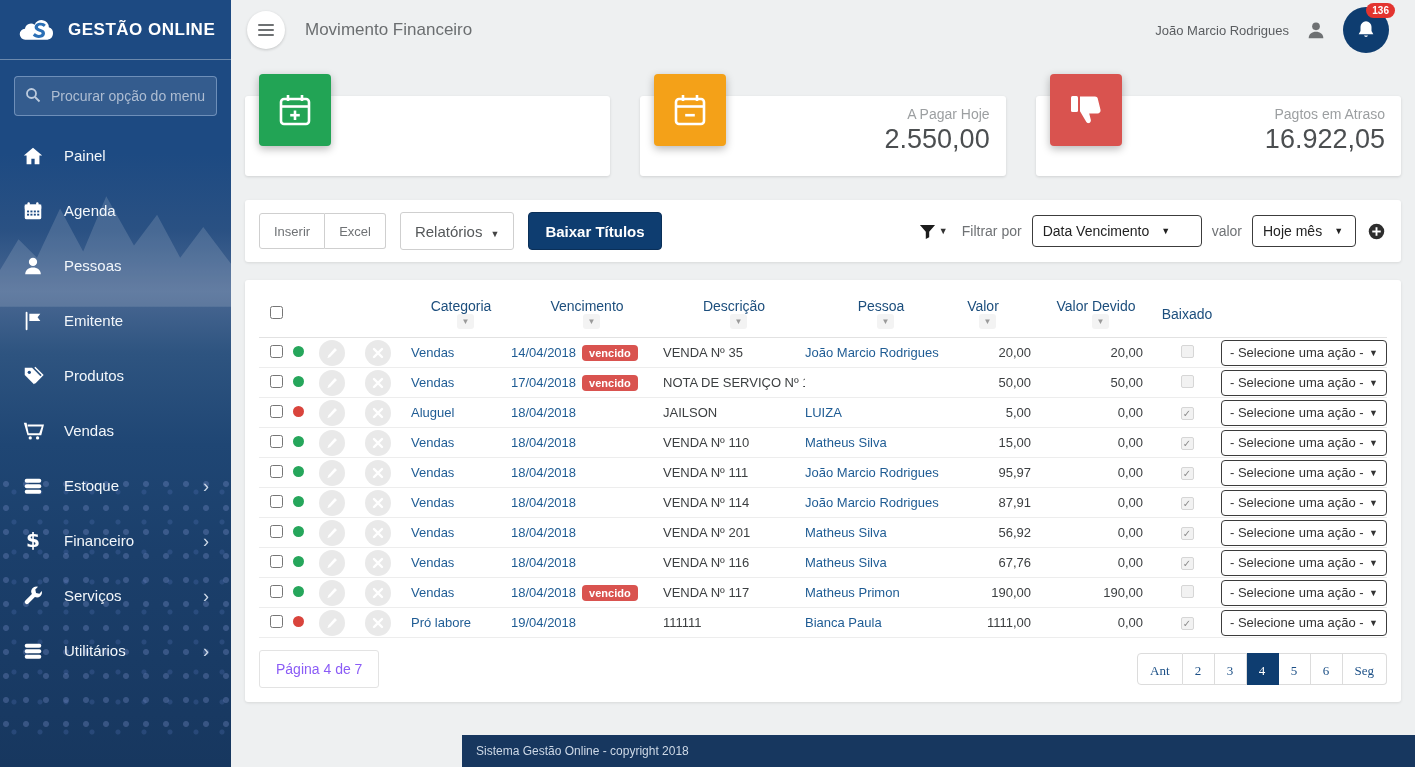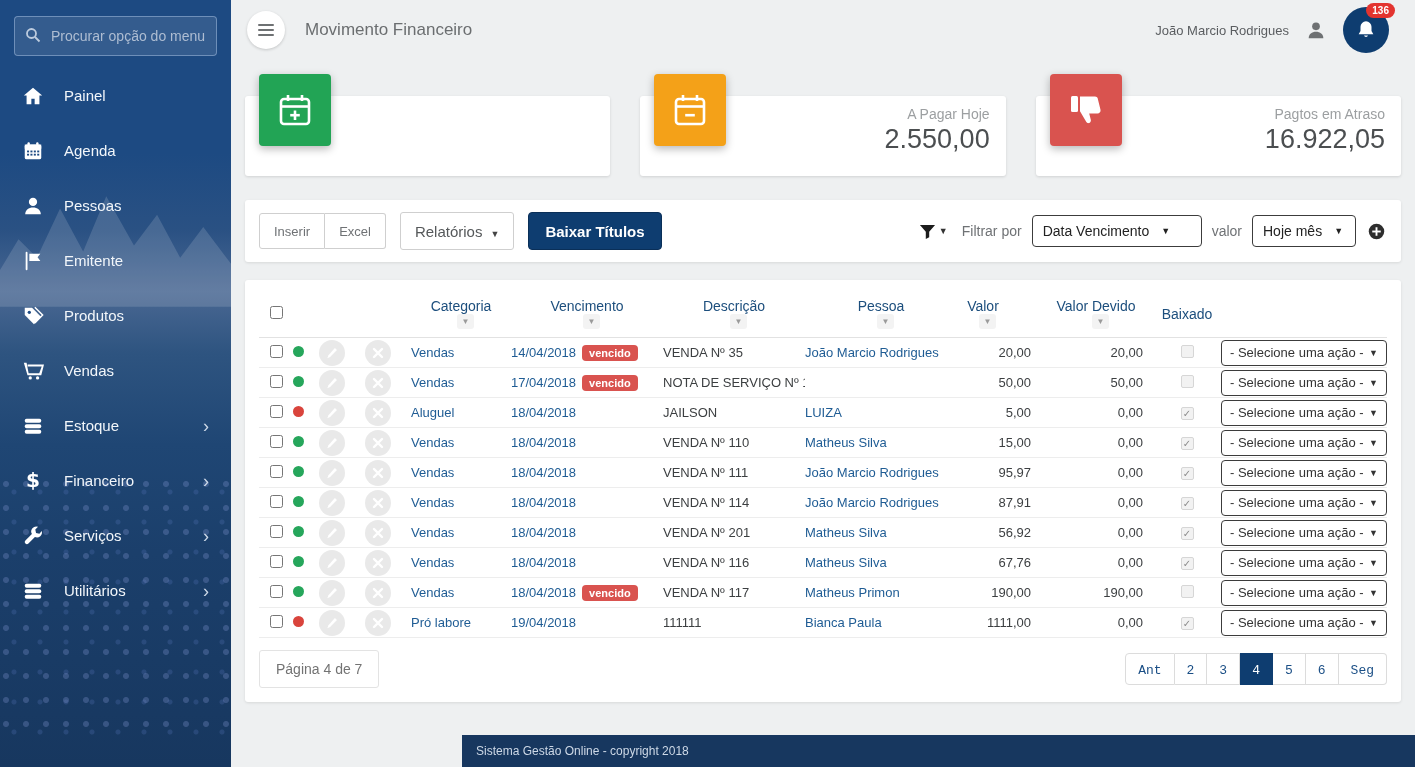--- a/index.html
+++ b/index.html
@@ -105,35 +105,42 @@
   .ico-circle { width:26px; height:26px; border-radius:50%; background:#e9e9e9; border:none; display:flex; align-items:center; justify-content:center; cursor:pointer; }
   .ico-circle svg { width:12px; height:12px; }
   .venc-cell { display:flex; align-items:center; gap:6px; padding-right:8px; }
   .badge-vencido { background:#d9534f; color:#fff; font-size:11px; font-weight:bold; padding:2px 7px; border-radius:4px; }
   input[type="checkbox"] { width:13px; height:13px; cursor:pointer; }
   .ro-check { width:13px; height:13px; display:inline-block; background:#f2f2f2; border:1px solid #d6d6d6; border-radius:2px; font-size:10px; line-height:11px; color:#8a8a8a; text-align:center; }
   .row-select { width:166px; height:26px; border:1px solid #3c3c3c; border-radius:4px; background:#fff; display:flex; align-items:center; justify-content:space-between; padding:0 8px; font-size:13px; color:#333; cursor:pointer; margin-left:4px; }
   .row-select .fs-caret { font-size:9px; }
 
   .table-foot { display:flex; align-items:center; justify-content:space-between; margin-top:12px; }
-  .page-info { border:1px solid #e3e3e3; border-radius:3px; padding:10px 16px; font-size:14px; color:#737373; background:#fff; }
+  .page-info { border:1px solid #e3e3e3; border-radius:3px; padding:10px 16px; font-size:14px; color:#8b5cf6; background:#fff; }
   .pager { display:flex; }
-  .pg-btn { min-width:32px; height:32px; padding:9px 12px; background:#fff; border:1px solid #dcdcdc; border-left:none; color:#1b4f86; font-size:13px; cursor:pointer; font-family:Liberation Mono, monospace; }
+  .pg-btn { min-width:32px; height:32px; padding:9px 12px; background:#fff; border:1px solid #dcdcdc; border-left:none; color:#1b4f86; font-size:13px; cursor:pointer; font-family:Liberation Serif, serif; }
   .pg-btn:first-child { border-left:1px solid #dcdcdc; border-radius:4px 0 0 4px; }
   .pg-btn:last-child { border-radius:0 4px 4px 0; }
   .pg-btn.active { background:#0e3d70; border-color:#0e3d70; color:#fff; }
 
   .footer-bar { position:absolute; left:231px; right:0; bottom:0; height:32px; background:#17375f; display:flex; align-items:center; padding-left:14px; z-index:1; }
   .footer-text { color:#cdd8e6; font-size:12px; }
 </style>
 </head>
 <body>
 
 <aside class="sidebar">
   <div class="side-inner">
+    <div class="logo-row">
+      <svg class="logo-mark" viewBox="0 0 48 32">
+        <path fill="#ffffff" d="M38 13a8 8 0 0 0-15.5-2.6A6.5 6.5 0 0 0 12 14.5 6 6 0 0 0 12.5 26.5h24a7 7 0 0 0 1.5-13.5z"></path>
+        <path fill="#2b6fb5" d="M29 8c-4 0-6.5 2.2-6.5 5 0 2.4 1.8 3.7 4.6 4.5 2.3.6 3 1.1 3 2.1 0 1.1-1.1 1.8-2.9 1.8-1.9 0-3.4-.8-4.4-2l-2.3 2.5c1.5 1.7 3.9 2.7 6.6 2.7 4.1 0 6.7-2 6.7-5.1 0-2.6-1.7-3.9-4.8-4.7-2.1-.6-2.9-1-2.9-2 0-.9 1-1.6 2.6-1.6 1.6 0 2.9.6 3.8 1.6l2.2-2.5C33.7 8.9 31.6 8 29 8z"></path>
+      </svg>
+      <span class="logo-text">GESTÃO ONLINE</span>
+    </div>
     <div class="side-search">
       <svg class="s-mag" viewBox="0 0 16 16">
           <circle cx="6.5" cy="6.5" r="4.5" fill="none" stroke="#cdd9e8" stroke-width="1.8"></circle>
           <line x1="10" y1="10" x2="14.5" y2="14.5" stroke="#cdd9e8" stroke-width="1.8"></line>
         </svg>
       <input type="text" placeholder="Procurar opção do menu..." style="">
     </div>
     <nav class="side-menu" id="side-menu">
         <div class="side-item">
           <span class="s-ico">

